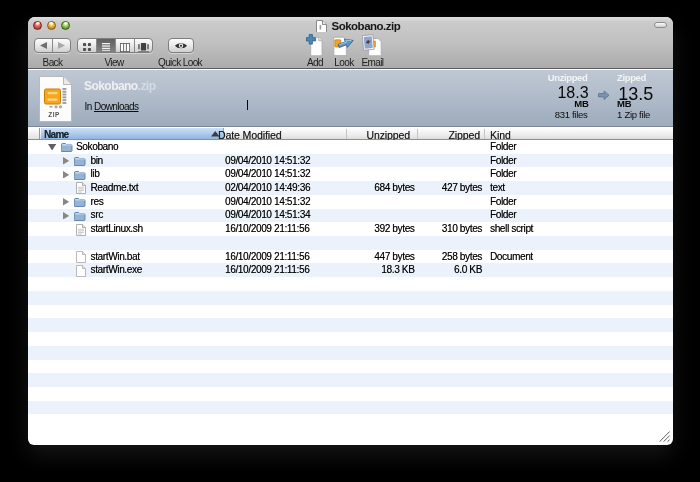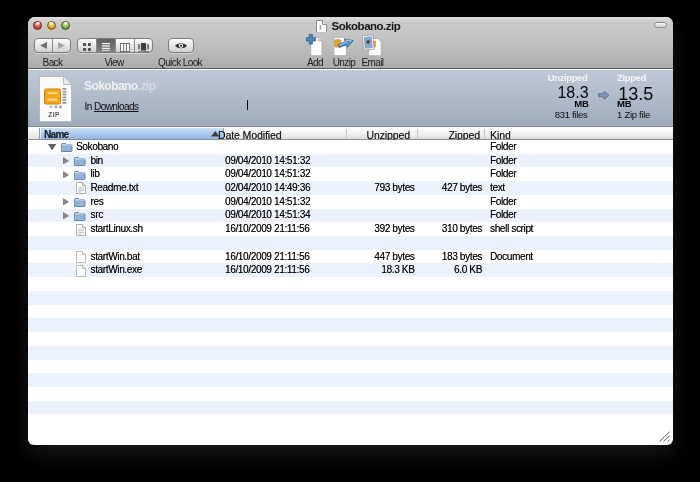--- a/index.html
+++ b/index.html
@@ -102,21 +102,21 @@
     <div class="tlabel" style="left:272px;width:30px">Add</div>
 
     <svg class="abs" style="left:304.5px;top:17.3px" width="24" height="23" viewBox="0 0 24 23">
       <path d="M.8 3.2h9.6l3 3.2V21.6H.8z" fill="#fdfdfd" stroke="#ababab" stroke-width=".9"></path>
       <rect x="1.8" y="5.8" width="6" height="7.2" rx=".8" fill="#f0a420" stroke="#c07c10" stroke-width=".7"></rect>
       <g transform="rotate(-21 13.5 9)">
           <path d="M5.2 7.4 h7.6 V4.6 L20.6 9 l-7.8 4.4 V10.6 H5.2 z" fill="#5e96c6" stroke="#2f6191" stroke-width=".8"></path>
           <path d="M6 8.1 h7.6 l.4-2 5 2.6" stroke="#a7cbe8" stroke-width=".9" fill="none"></path>
         </g>
     </svg>
-    <div class="tlabel" style="left:301px;width:30px">Unzip</div>
+    <div class="tlabel" style="left:301px;width:30px">Look</div>
 
     <svg class="abs" style="left:334px;top:17.3px" width="22" height="23" viewBox="0 0 22 23">
       <path d="M6.6 4.5h9.6l3 3.2V21.8H6.6z" fill="#fdfdfd" stroke="#ababab" stroke-width=".9"></path>
       <rect x="9" y="7" width="4.5" height="6" fill="#f0a420" stroke="#c07c10" stroke-width=".5"></rect>
       <g transform="rotate(-5 6 9)">
           <rect x="1" y="1.2" width="10.6" height="14.6" fill="#fcfcfc" stroke="#909090" stroke-width=".7"></rect>
           <rect x="2.3" y="2.6" width="8" height="11.8" fill="#8aa6d3"></rect>
           <path d="M3.8 8.6 l2.6-2.8 1.3 1.5 1.7-1-2.8 3.6-1.5-.8z" fill="#5d3f22"></path>
         </g>
     </svg>
@@ -217,21 +217,21 @@
       <div class="row" style="top:41.16px">
         <span class="cell" style="left:47.6px;top:0.9px"><svg width="10" height="12" viewBox="0 0 10 12">
             <path d="M.5.5h6l3 3V11.5H.5z" fill="#fff" stroke="#9d9d9d" stroke-width=".8"></path>
             <path d="M6.5.5v3h3" fill="#e5e5e5" stroke="#9d9d9d" stroke-width=".8"></path>
             <g stroke="#b0b0b0" stroke-width=".7">
               <path d="M2 5.2h6M2 6.8h6M2 8.4h6M2 10h4"></path>
             </g>
           </svg></span>
         <span class="cell" style="left:62.5px">Readme.txt</span>
         <span class="cell" style="left:197px">02/04/2010 14:49:36</span>
-        <span class="cell num" style="right:258px">793 bytes</span>
+        <span class="cell num" style="right:258px">684 bytes</span>
         <span class="cell num" style="right:190.5px">427 bytes</span>
         <span class="cell" style="left:462px">text</span>
       </div>
       <div class="row" style="top:54.88px">
         <svg class="cell" style="left:34.5px;top:3px" width="6.2" height="7.6" viewBox="0 0 6.2 7.6">
           <path d="M0 0v7.6L6.2 3.8z" fill="#868686"></path>
         </svg>
         <span class="cell" style="left:45.9px;top:2px"><svg width="12" height="10" viewBox="0 0 12 10">
             <path d="M.5 2.5 Q.5 1.5 1.5 1.5h3l1 1.2h4.5q1 0 1 1V8.5q0 1-1 1h-9q-1 0-1-1z" fill="#94b3d6" stroke="#5a7fa6" stroke-width=".9"></path>
             <path d="M1 3.4h10v-.2q0-.8-1-.8H5.4l-.4-.5H1.3z" fill="#c6d9ec"></path>
@@ -267,21 +267,21 @@
         <span class="cell" style="left:462px">shell script</span>
       </div>
       <div class="row" style="top:109.76px">
         <span class="cell" style="left:47.6px;top:0.9px"><svg width="10" height="12" viewBox="0 0 10 12">
             <path d="M.5.5h6l3 3V11.5H.5z" fill="#fff" stroke="#a8a8a8" stroke-width=".8"></path>
             <path d="M6.5.5v3h3" fill="#e5e5e5" stroke="#a8a8a8" stroke-width=".8"></path>
           </svg></span>
         <span class="cell" style="left:62.5px">startWin.bat</span>
         <span class="cell" style="left:197px">16/10/2009 21:11:56</span>
         <span class="cell num" style="right:258px">447 bytes</span>
-        <span class="cell num" style="right:190.5px">183 bytes</span>
+        <span class="cell num" style="right:190.5px">258 bytes</span>
         <span class="cell" style="left:462px">Document</span>
       </div>
       <div class="row" style="top:123.48px">
         <span class="cell" style="left:47.6px;top:0.9px"><svg width="10" height="12" viewBox="0 0 10 12">
             <path d="M.5.5h6l3 3V11.5H.5z" fill="#fff" stroke="#a8a8a8" stroke-width=".8"></path>
             <path d="M6.5.5v3h3" fill="#e5e5e5" stroke="#a8a8a8" stroke-width=".8"></path>
           </svg></span>
         <span class="cell" style="left:62.5px">startWin.exe</span>
         <span class="cell" style="left:197px">16/10/2009 21:11:56</span>
         <span class="cell num" style="right:258px">18.3 KB</span>

